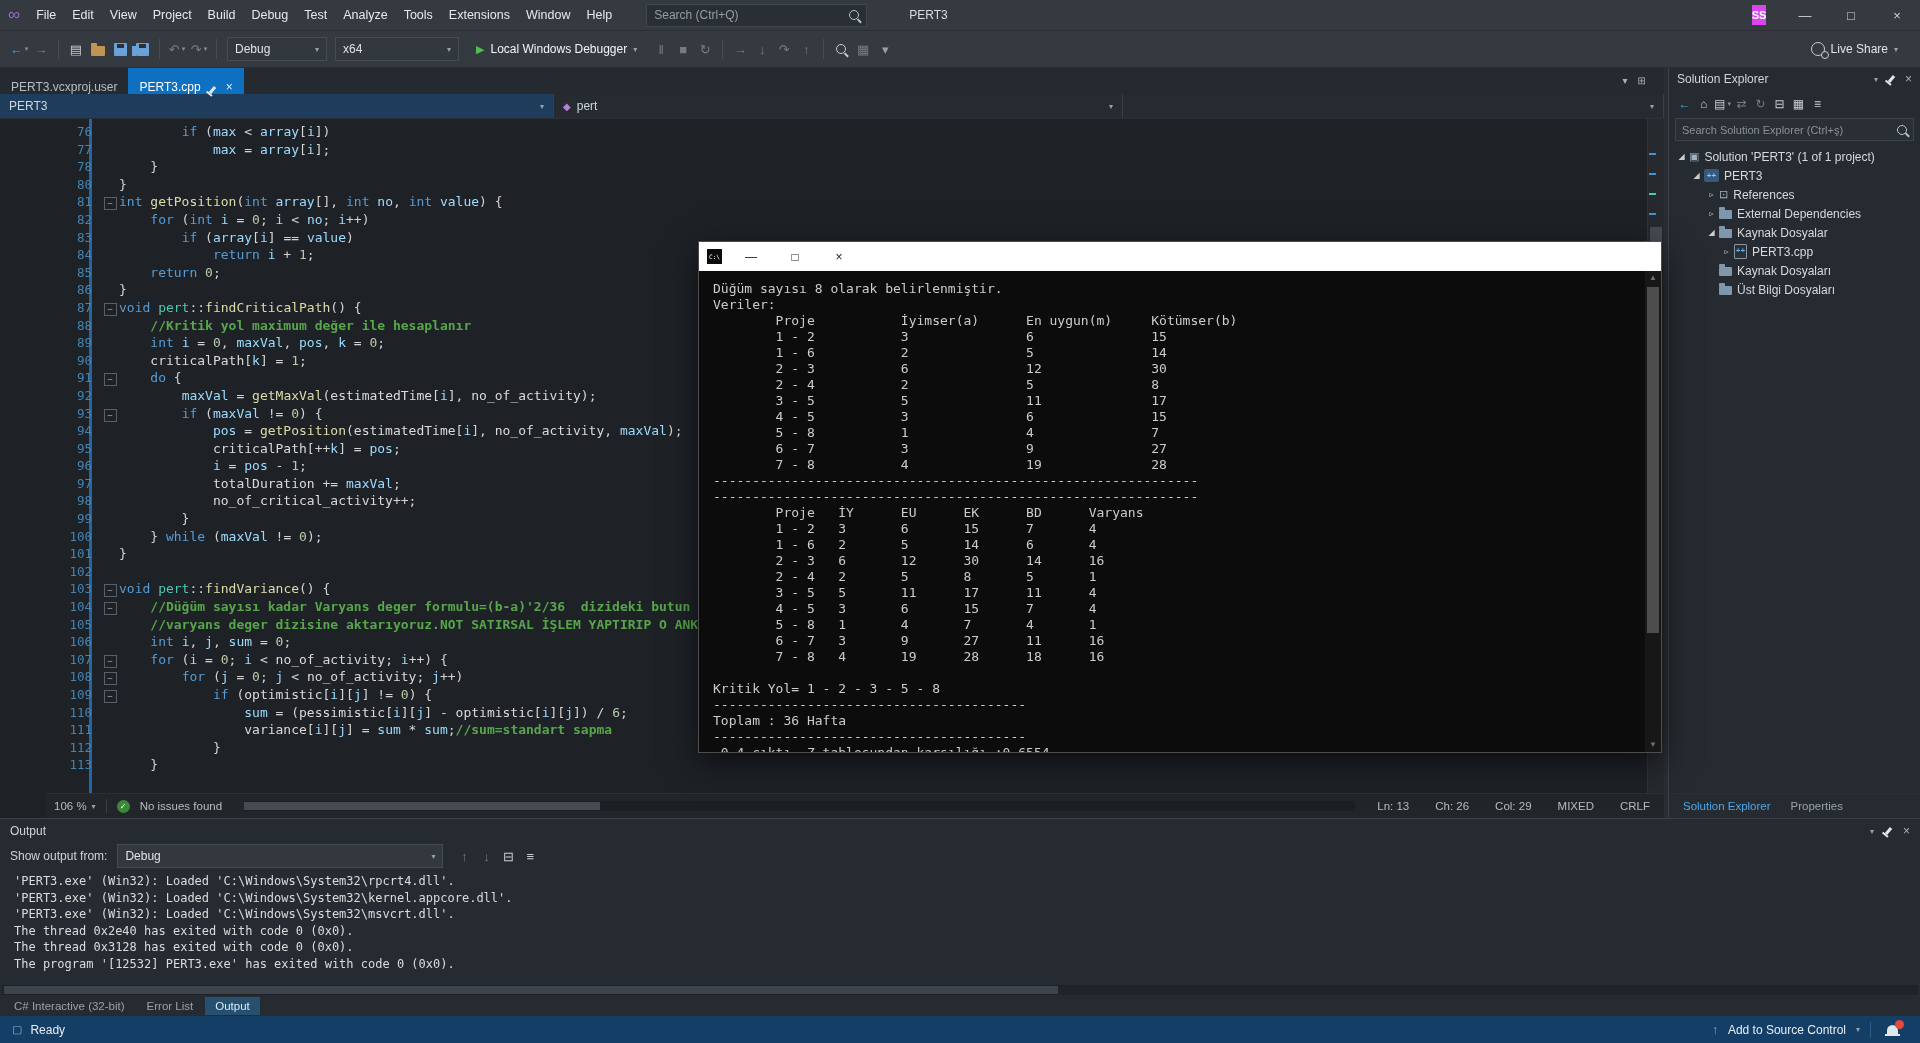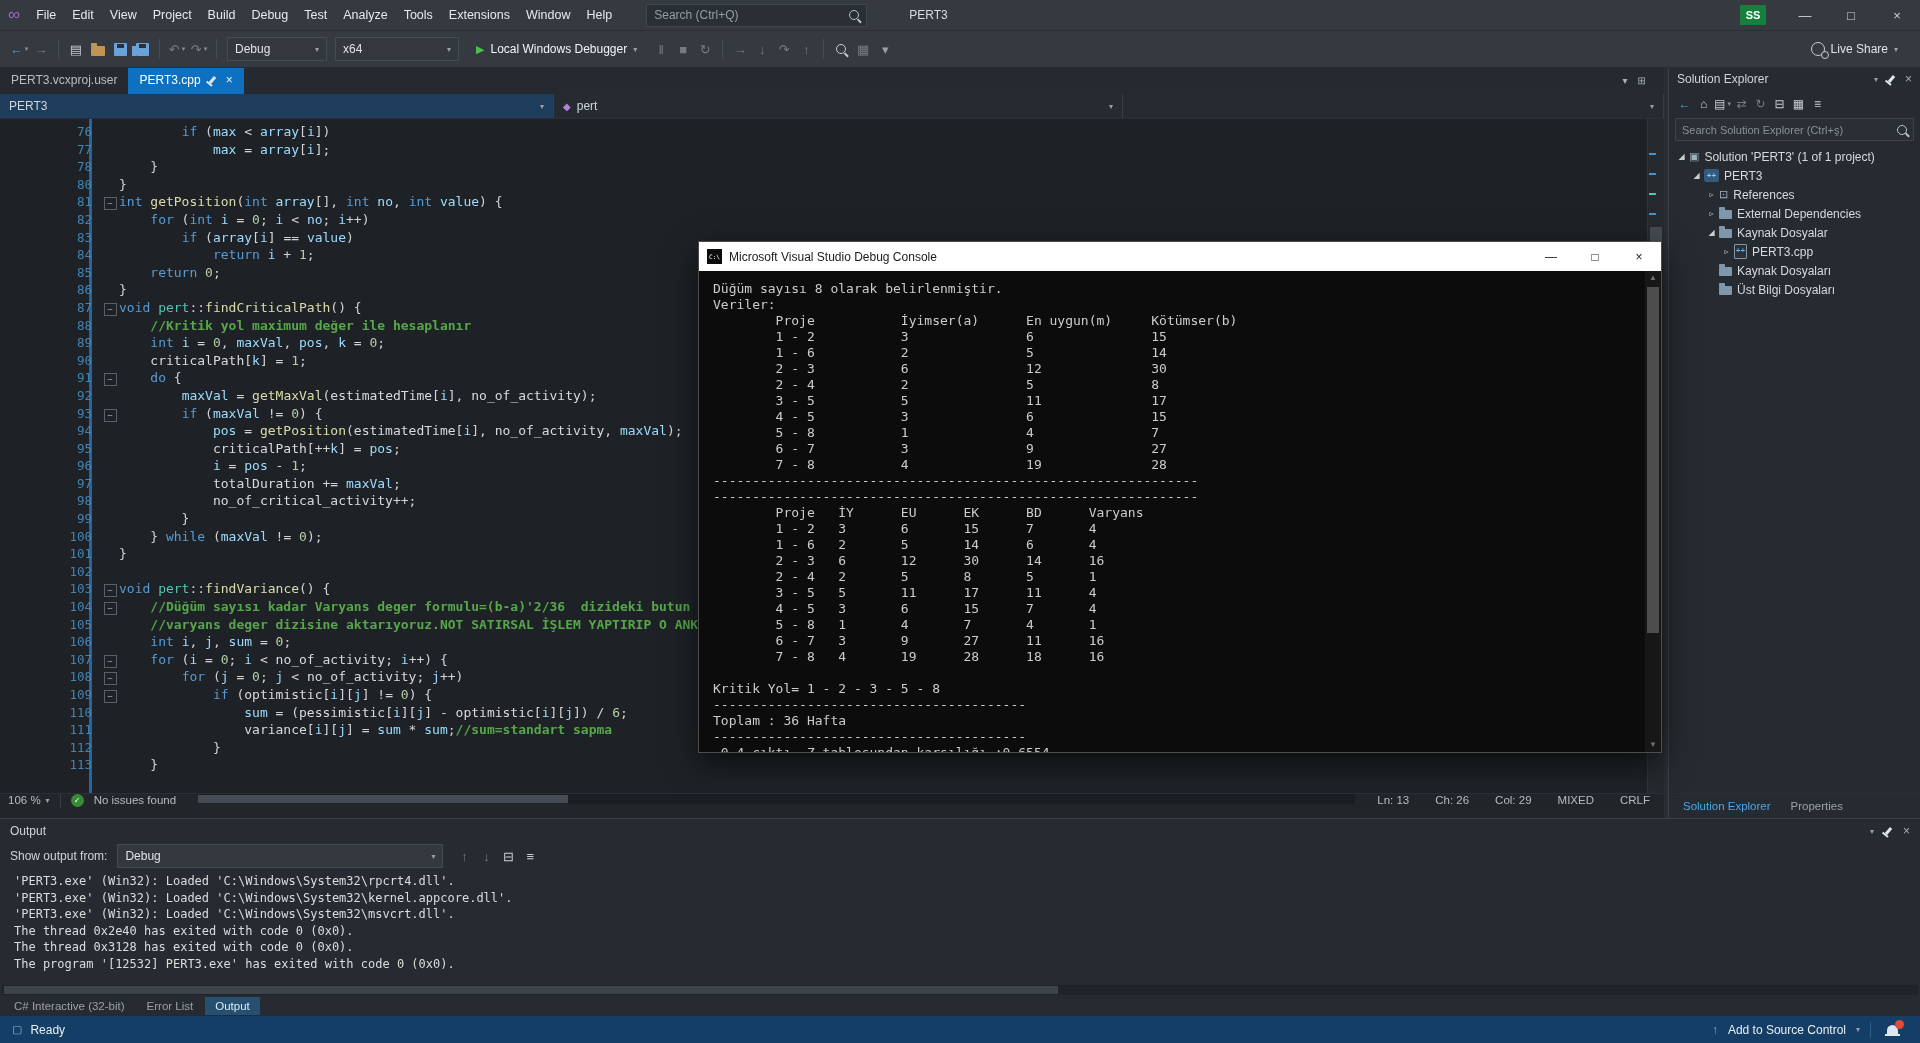--- a/index.html
+++ b/index.html
@@ -8,21 +8,21 @@
   
   #titlebar{position:absolute;top:0;left:0;right:0;height:30px;background:#353a41;display:flex;align-items:center;padding-left:8px;z-index:10;}
   .vs-logo{font-size:17px;color:#9a67c9;margin-right:8px;line-height:30px;}
   .menu-item{padding:0 8px;font-size:12.5px;color:#e6e9ec;line-height:30px;cursor:default;}
   .search-box{width:205px;height:21px;background:#2a2f36;border:1px solid #40464e;display:flex;align-items:center;margin-left:26px;padding:0 7px;}
   .search-box .ph{color:#969da5;font-size:12px;flex:1;}
   .magnifier{position:relative;width:8px;height:8px;border:1.5px solid #b9c3cc;border-radius:50%;display:inline-block;flex:none;}
   .magnifier::after{content:"";position:absolute;width:5px;height:1.5px;background:#b9c3cc;transform:rotate(45deg);right:-4px;bottom:-2px;}
   .win-title{margin-left:42px;font-size:12px;color:#d8dbdf;}
   .tb-right{margin-left:auto;display:flex;align-items:center;height:30px;}
-  .account-badge{width:26px;height:20px;background:#15803d;color:#fff;font-size:11px;font-weight:bold;display:flex;align-items:center;justify-content:center;margin-right:16px;}
+  .account-badge{width:14px;height:20px;background:#d946ef;color:#fff;font-size:11px;font-weight:bold;display:flex;align-items:center;justify-content:center;margin-right:16px;}
   .win-btn{width:46px;height:30px;display:flex;align-items:center;justify-content:center;color:#cfd3d8;font-size:13px;}
 
   
   #toolbar{position:absolute;top:30px;left:0;right:0;height:36px;background:#353a41;border-top:1px solid #2c3036;border-bottom:1px solid #292d33;display:flex;align-items:center;padding:0 8px;z-index:10;}
   .tb-icon{min-width:20px;height:22px;display:inline-flex;align-items:center;justify-content:center;font-size:13px;color:#c8cdd2;margin:0 1px;}
   .tb-caret{font-size:7px;color:#8a9097;margin-left:2px;}
   .tb-sep{width:1px;height:20px;background:#464c53;margin:0 6px;display:inline-block;}
   .combo{display:flex;align-items:center;background:#33383e;border:1px solid #464c54;height:22px;padding:0 7px;font-size:12px;color:#dfe3e8;margin:0 4px;}
   .combo .cval{flex:1;}
   .combo .caret{margin-left:14px;}
@@ -36,21 +36,21 @@
   .ic-folder-tb::before{content:"";position:absolute;top:-3px;left:0;width:6px;height:3px;background:#c09553;border-radius:1px 1px 0 0;}
   .ic-mag-tb{position:relative;width:8px;height:8px;border:1.5px solid #c8cdd2;border-radius:50%;display:inline-block;}
   .ic-mag-tb::after{content:"";position:absolute;width:5px;height:1.5px;background:#c8cdd2;transform:rotate(45deg);right:-4px;bottom:-2px;}
   .live-share{display:flex;align-items:center;gap:6px;margin-left:auto;margin-right:14px;color:#dfe3e8;font-size:12px;}
   .ls-icon{position:relative;width:12px;height:12px;border:1.5px solid #c8cdd2;border-radius:50%;}
   .ls-icon::after{content:"";position:absolute;width:6px;height:6px;border:1.5px solid #c8cdd2;border-radius:50%;right:-5px;bottom:-4px;background:#353a41;}
 
   
   #docwell{position:absolute;top:66px;left:0;width:1664px;height:752px;background:#1e2227;display:flex;flex-direction:column;}
   #doc-tabs{height:28px;background:#252a30;display:flex;align-items:stretch;flex:none;position:relative;}
-  .doc-tab{display:flex;align-items:center;padding:0 11px;font-size:12px;color:#b9bdc3;gap:7px;}
+  .doc-tab{display:flex;align-items:flex-end;padding:0 11px;font-size:12px;color:#b9bdc3;gap:7px;}
   .doc-tab.active{background:#0e70c0;color:#fff;}
   .tab-close{font-size:12px;color:#e8eef4;margin-left:2px;}
   .pin-icon{display:inline-block;width:3px;height:8px;background:#dfe6ec;position:relative;transform:rotate(40deg);margin:0 3px;}
   .pin-icon::after{content:"";position:absolute;left:-2px;top:8px;width:7px;height:2px;background:#dfe6ec;}
   .tabstrip-right{position:absolute;right:18px;top:0;height:28px;display:flex;align-items:center;gap:10px;color:#aab0b7;font-size:10px;}
 
   #breadcrumb{height:24px;background:#262b31;display:flex;align-items:stretch;flex:none;border-bottom:1px solid #2c3036;}
   .bc-seg{display:flex;align-items:center;padding:0 9px;font-size:12px;color:#cfd6dc;border-right:1px solid #3a3f46;}
   .bc-seg .caret{margin-left:auto;}
   #bc-proj{width:535px;background:#1e3d5c;}
@@ -67,21 +67,21 @@
   .fold.has::after{content:"−";display:inline-block;width:11px;height:11px;line-height:10px;font-size:9px;border:1px solid #5a6066;background:#1e2227;margin-top:3px;}
   .ct{flex:1;color:#d4d4d4;white-space:pre;}
   .tk-k{color:#569cd6;} .tk-c{color:#57a64a;font-weight:bold;} .tk-n{color:#b5cea8;}
   .tk-fn{color:#dcdcaa;} .tk-t{color:#4ec9b0;} .tk-v{color:#9cdcfe;} .tk-m{color:#dadada;}
   #change-bar{position:absolute;left:89px;top:0;bottom:0;width:3px;background:#2465a3;}
   #v-scroll{position:absolute;top:0;right:0;bottom:0;width:16px;background:#262a2f;border-left:1px solid #30353b;}
   #v-scroll .thumb{position:absolute;left:2px;right:2px;top:16%;height:50%;background:#454b53;}
   .sb-mark{position:absolute;left:1px;width:7px;height:2px;background:#3c94d6;}
 
   
-  #editor-strip{height:24px;background:#22262b;border-top:1px solid #2c3036;display:flex;align-items:flex-start;flex:none;font-size:11.5px;color:#b8bcc1;padding:0 8px;gap:10px;}
+  #editor-strip{height:24px;background:#22262b;border-top:1px solid #2c3036;display:flex;align-items:center;flex:none;font-size:11.5px;color:#b8bcc1;padding:0 8px;gap:10px;margin-left:46px;}
   .health-dot{width:13px;height:13px;border-radius:50%;background:#388a34;color:#fff;font-size:8px;display:flex;align-items:center;justify-content:center;}
   .strip-sep{width:1px;height:14px;background:#3a3f46;}
   #h-scroll{flex:1;height:10px;background:#1b1f24;margin:0 12px;position:relative;}
   #h-scroll .thumb{position:absolute;left:0;top:1px;bottom:1px;width:32%;background:#454b53;}
   .strip-right{display:flex;gap:26px;margin-right:6px;}
 
   
   #splitter-v{position:absolute;top:66px;left:1664px;width:4px;height:752px;background:#2a2e33;}
   #rightdock{position:absolute;top:66px;left:1668px;right:0;height:752px;background:#262b31;border-left:1px solid #3c4148;display:flex;flex-direction:column;}
   #se-header{height:26px;display:flex;align-items:center;padding:0 8px;font-size:12px;color:#cfd4d9;flex:none;}
@@ -513,21 +513,20 @@
     <span class="sb-div"></span>
     <span class="bell">
         <span class="badge"></span>
       </span>
   </div>
 </div>
 
 <div id="console">
   <div id="console-title">
     <span class="console-ico">C:\</span>
-    <span class="t">Microsoft Visual Studio Debug Console</span>
     <span class="cwin-btn">—</span>
     <span class="cwin-btn">□</span>
     <span class="cwin-btn">×</span>
   </div>
   <div id="console-body">
     <pre id="console-body-pre">Düğüm sayısı 8 olarak belirlenmiştir.
 Veriler:
         Proje           İyimser(a)      En uygun(m)     Kötümser(b)
         1 - 2           3               6               15
         1 - 6           2               5               14

